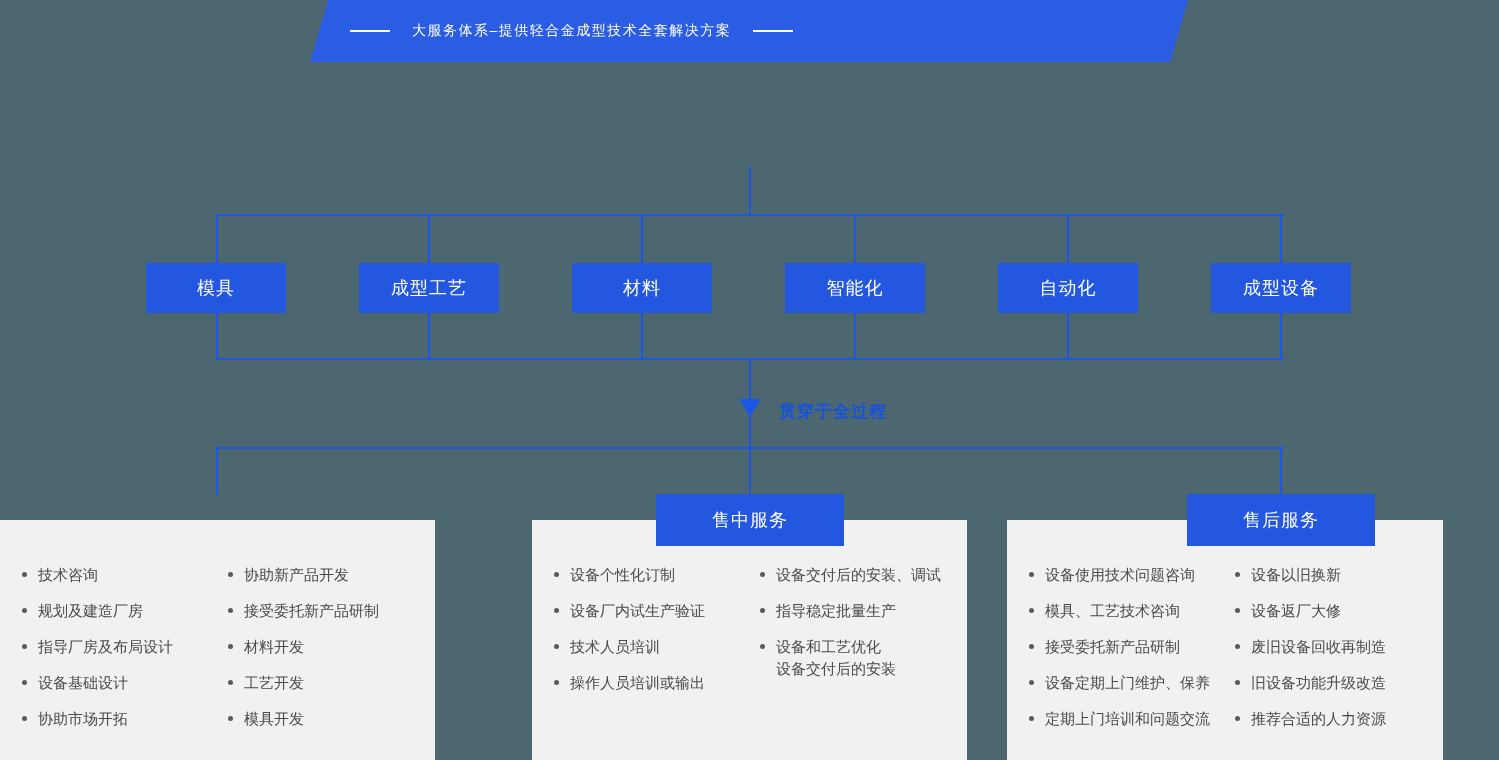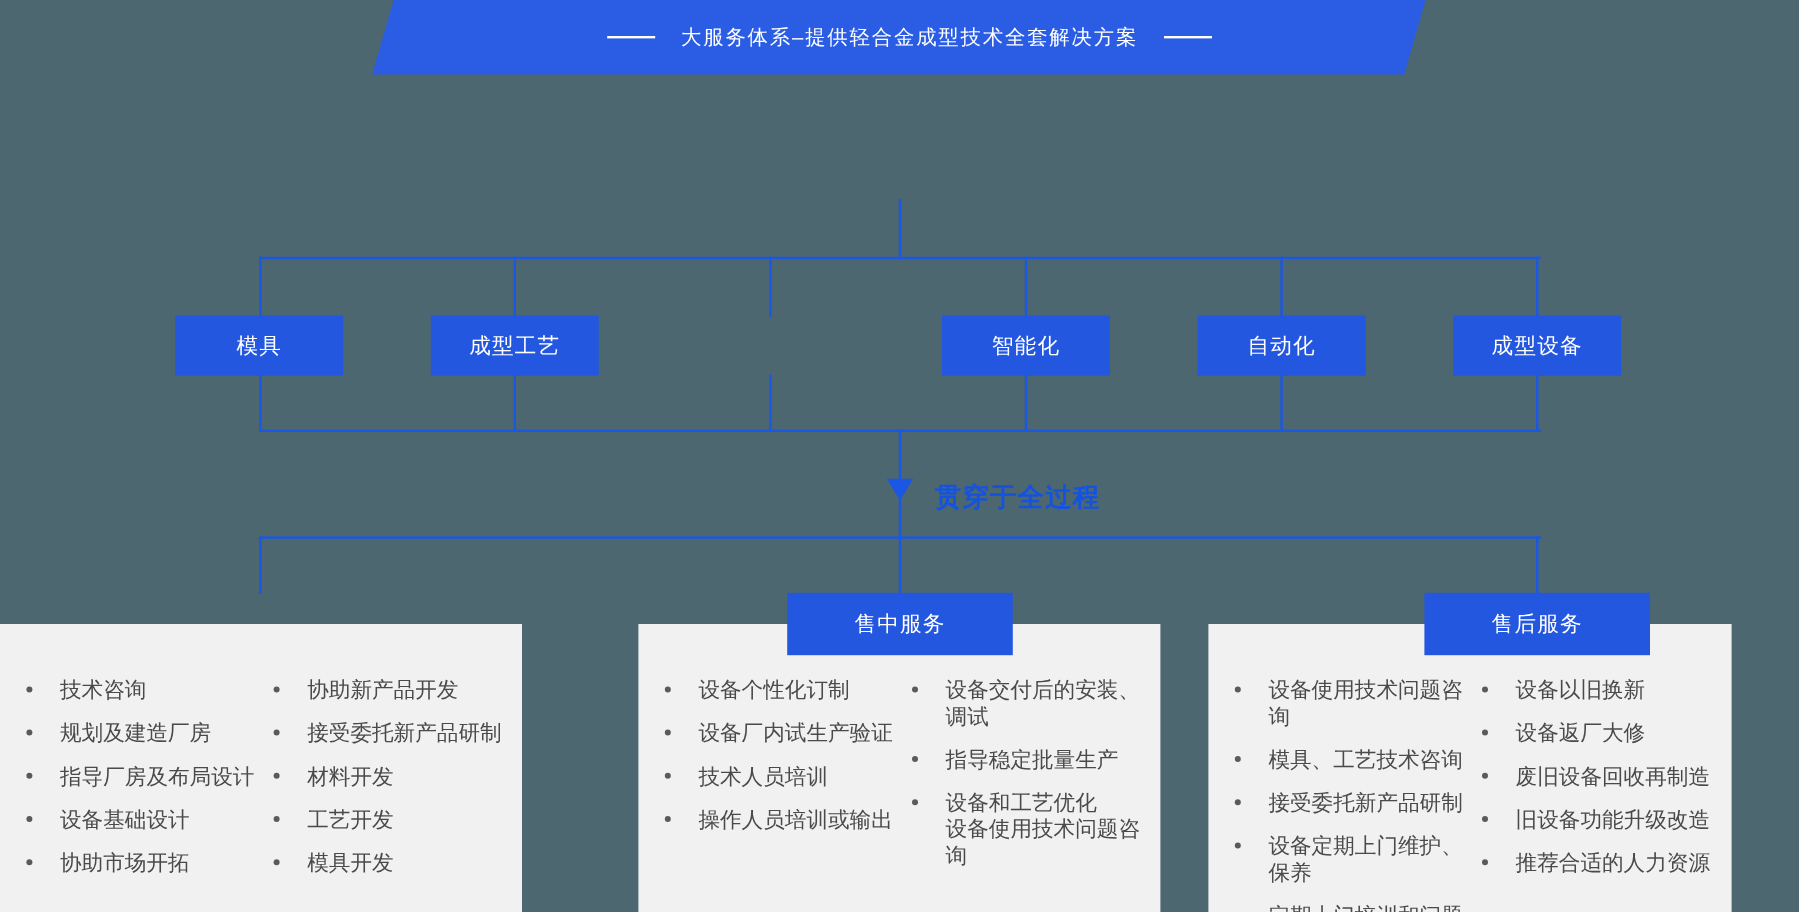--- a/index.html
+++ b/index.html
@@ -26,23 +26,23 @@
   }
   
   .banner-shape{
     position:absolute;left:328px;top:0;width:860px;height:62px;
     background:var(--banner-blue);
     transform:skewX(-16deg);
     transform-origin:left top;
   }
   .banner-text{
     position:absolute;left:328px;top:0;width:860px;height:62px;
-    display:flex;align-items:center;justify-content:center;
+    display:flex;align-items:center;
     color:var(--white);
-    font-size:17px;letter-spacing:1.5px;
+    font-size:14px;letter-spacing:1.5px;
   }
   .title-dash{width:40px;height:2px;background:var(--white);margin:0 22px;flex:none;}
   
   .hl,.vl{position:absolute;background:var(--line-blue);}
   .hl{height:2px;}
   .vl{width:2px;}
   
   .bluebox{
     position:absolute;
     background:var(--box-blue);
@@ -57,45 +57,44 @@
   .down-arrow{
     position:absolute;left:739px;top:399px;
     width:0;height:0;
     border-left:11px solid transparent;
     border-right:11px solid transparent;
     border-top:18px solid var(--line-blue);
   }
   .arrow-note{
     position:absolute;left:779px;top:400px;
     color:var(--label-blue);
-    font-size:22px;font-weight:bold;letter-spacing:1px;
+    font-size:17px;font-weight:bold;letter-spacing:1px;
   }
   
   .panel{
     position:absolute;top:520px;height:240px;
     background:var(--panel-gray);
     box-sizing:border-box;
     padding:44px 8px 0 22px;
     display:flex;
     z-index:2;
   }
   .col{list-style:none;margin:0;padding:0;display:flex;flex-direction:column;}
   .col-a{width:206px;flex:none;}
   .col-b{flex:1;}
   .item{display:flex;margin-bottom:14px;}
   .dot{
     width:5px;height:5px;border-radius:50%;
     background:var(--bullet-gray);
     margin:8px 11px 0 0;flex:none;
   }
   .txt{
-    font-size:18px;line-height:22px;
+    font-size:15px;line-height:22px;
     color:var(--text-gray);
     white-space:pre-line;
-    margin-left:12px;
   }
 </style>
 </head>
 <body>
 
 <div class="stage">
 
   <div class="banner-shape"></div>
   <div class="banner-text">
     <span class="title-dash"></span>
@@ -122,20 +121,21 @@
   <div class="vl" style="left:749px;top:358px;height:91px"></div>
 
   <div class="hl" style="left:216px;top:447px;width:1068px"></div>
   <div class="vl" style="left:216px;top:447px;height:48px"></div>
   <div class="vl" style="left:749px;top:447px;height:48px"></div>
   <div class="vl" style="left:1280px;top:447px;height:48px"></div>
 
 
   <div class="bluebox module" style="left:146px">模具</div>
   <div class="bluebox module" style="left:359px">成型工艺</div>
+  <div class="bluebox module" style="left:572px">材料</div>
   <div class="bluebox module" style="left:785px">智能化</div>
   <div class="bluebox module" style="left:998px">自动化</div>
   <div class="bluebox module" style="left:1211px">成型设备</div>
 
   <div class="down-arrow"></div>
   <div class="arrow-note">贯穿于全过程</div>
 
   <div class="bluebox sechead" style="left:656px">售中服务</div>
   <div class="bluebox sechead" style="left:1187px">售后服务</div>
 
@@ -210,21 +210,21 @@
           <span class="dot"></span>
           <span class="txt">设备交付后的安装、调试</span>
         </li>
       <li class="item">
           <span class="dot"></span>
           <span class="txt">指导稳定批量生产</span>
         </li>
       <li class="item">
           <span class="dot"></span>
           <span class="txt">设备和工艺优化
-设备使用技术问题咨询</span>
+设备交付后的安装</span>
         </li>
     </ul>
   </section>
 
   <section class="panel" style="left:1007px;width:436px">
     <ul class="col col-a">
       <li class="item">
           <span class="dot"></span>
           <span class="txt">设备使用技术问题咨询</span>
         </li>

